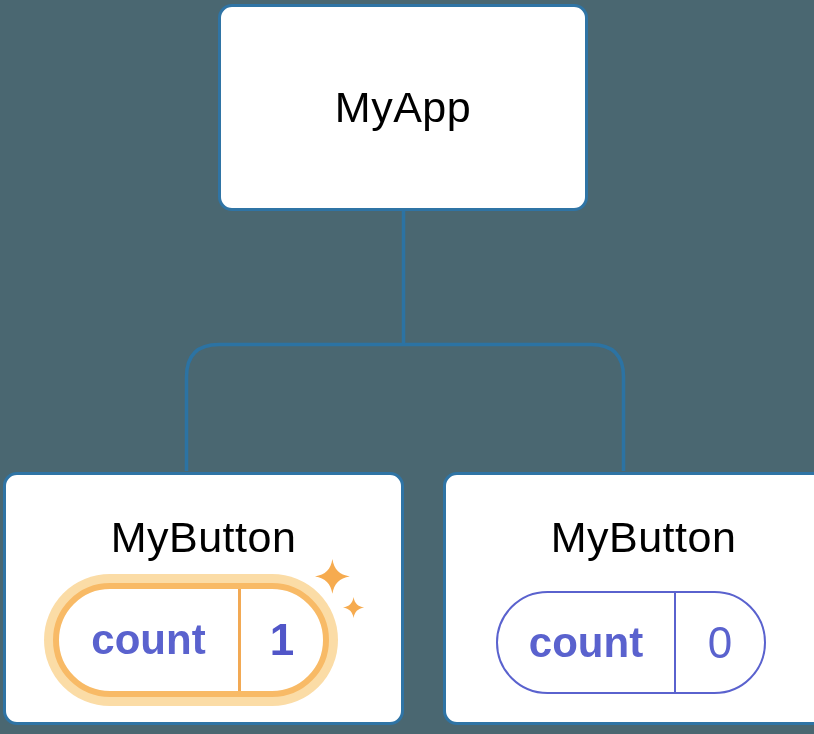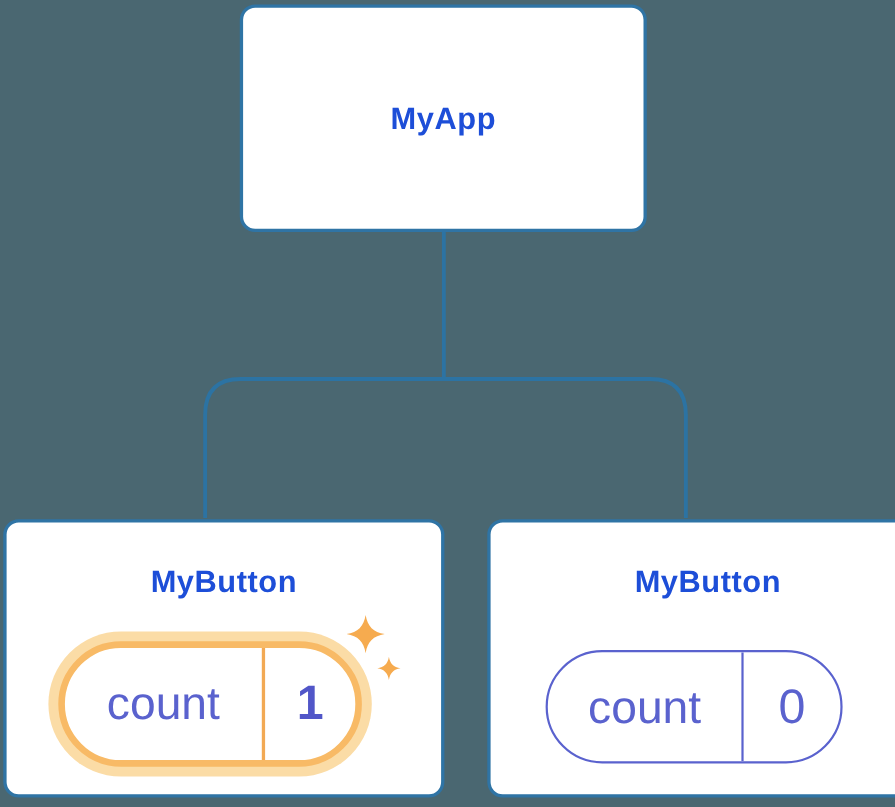--- a/index.html
+++ b/index.html
@@ -38,24 +38,24 @@
     align-items: center;
     justify-content: center;
   }
   .card.child {
     top: 472px;
     width: 401px; height: 253px;
   }
   .card.child.pos-left  { left: 3px; }
   .card.child.pos-right { left: 443px; }
   .node-title {
-    font-size: 28px;
-    font-weight: 700;
+    font-size: 43px;
+    font-weight: 400;
     letter-spacing: 0.5px;
-    color: #1d4ed8;
+    color: #000000;
     text-align: center;
     white-space: nowrap;
   }
   .card.child .node-title {
     position: absolute;
     left: 0; right: 0;
     top: 38px;
   }
   .pill {
     position: absolute;
@@ -79,21 +79,21 @@
     background: #FFFFFF;
   }
   .pill .cell {
     display: flex;
     align-items: center;
     justify-content: center;
   }
   .pill .cell.key {
     flex: 1;
     font-size: 42px;
-    font-weight: 400;
+    font-weight: 700;
     color: #5A62CE;
   }
   .pill .divider { height: 100%; }
   .pill.highlighted .divider { width: 3px; background: #F2A954; }
   .pill.plain       .divider { width: 2px; background: #5A62CE; }
   .pill .cell.value {
     font-size: 44px;
     color: #5A62CE;
   }
   .pill.highlighted .cell.value {

